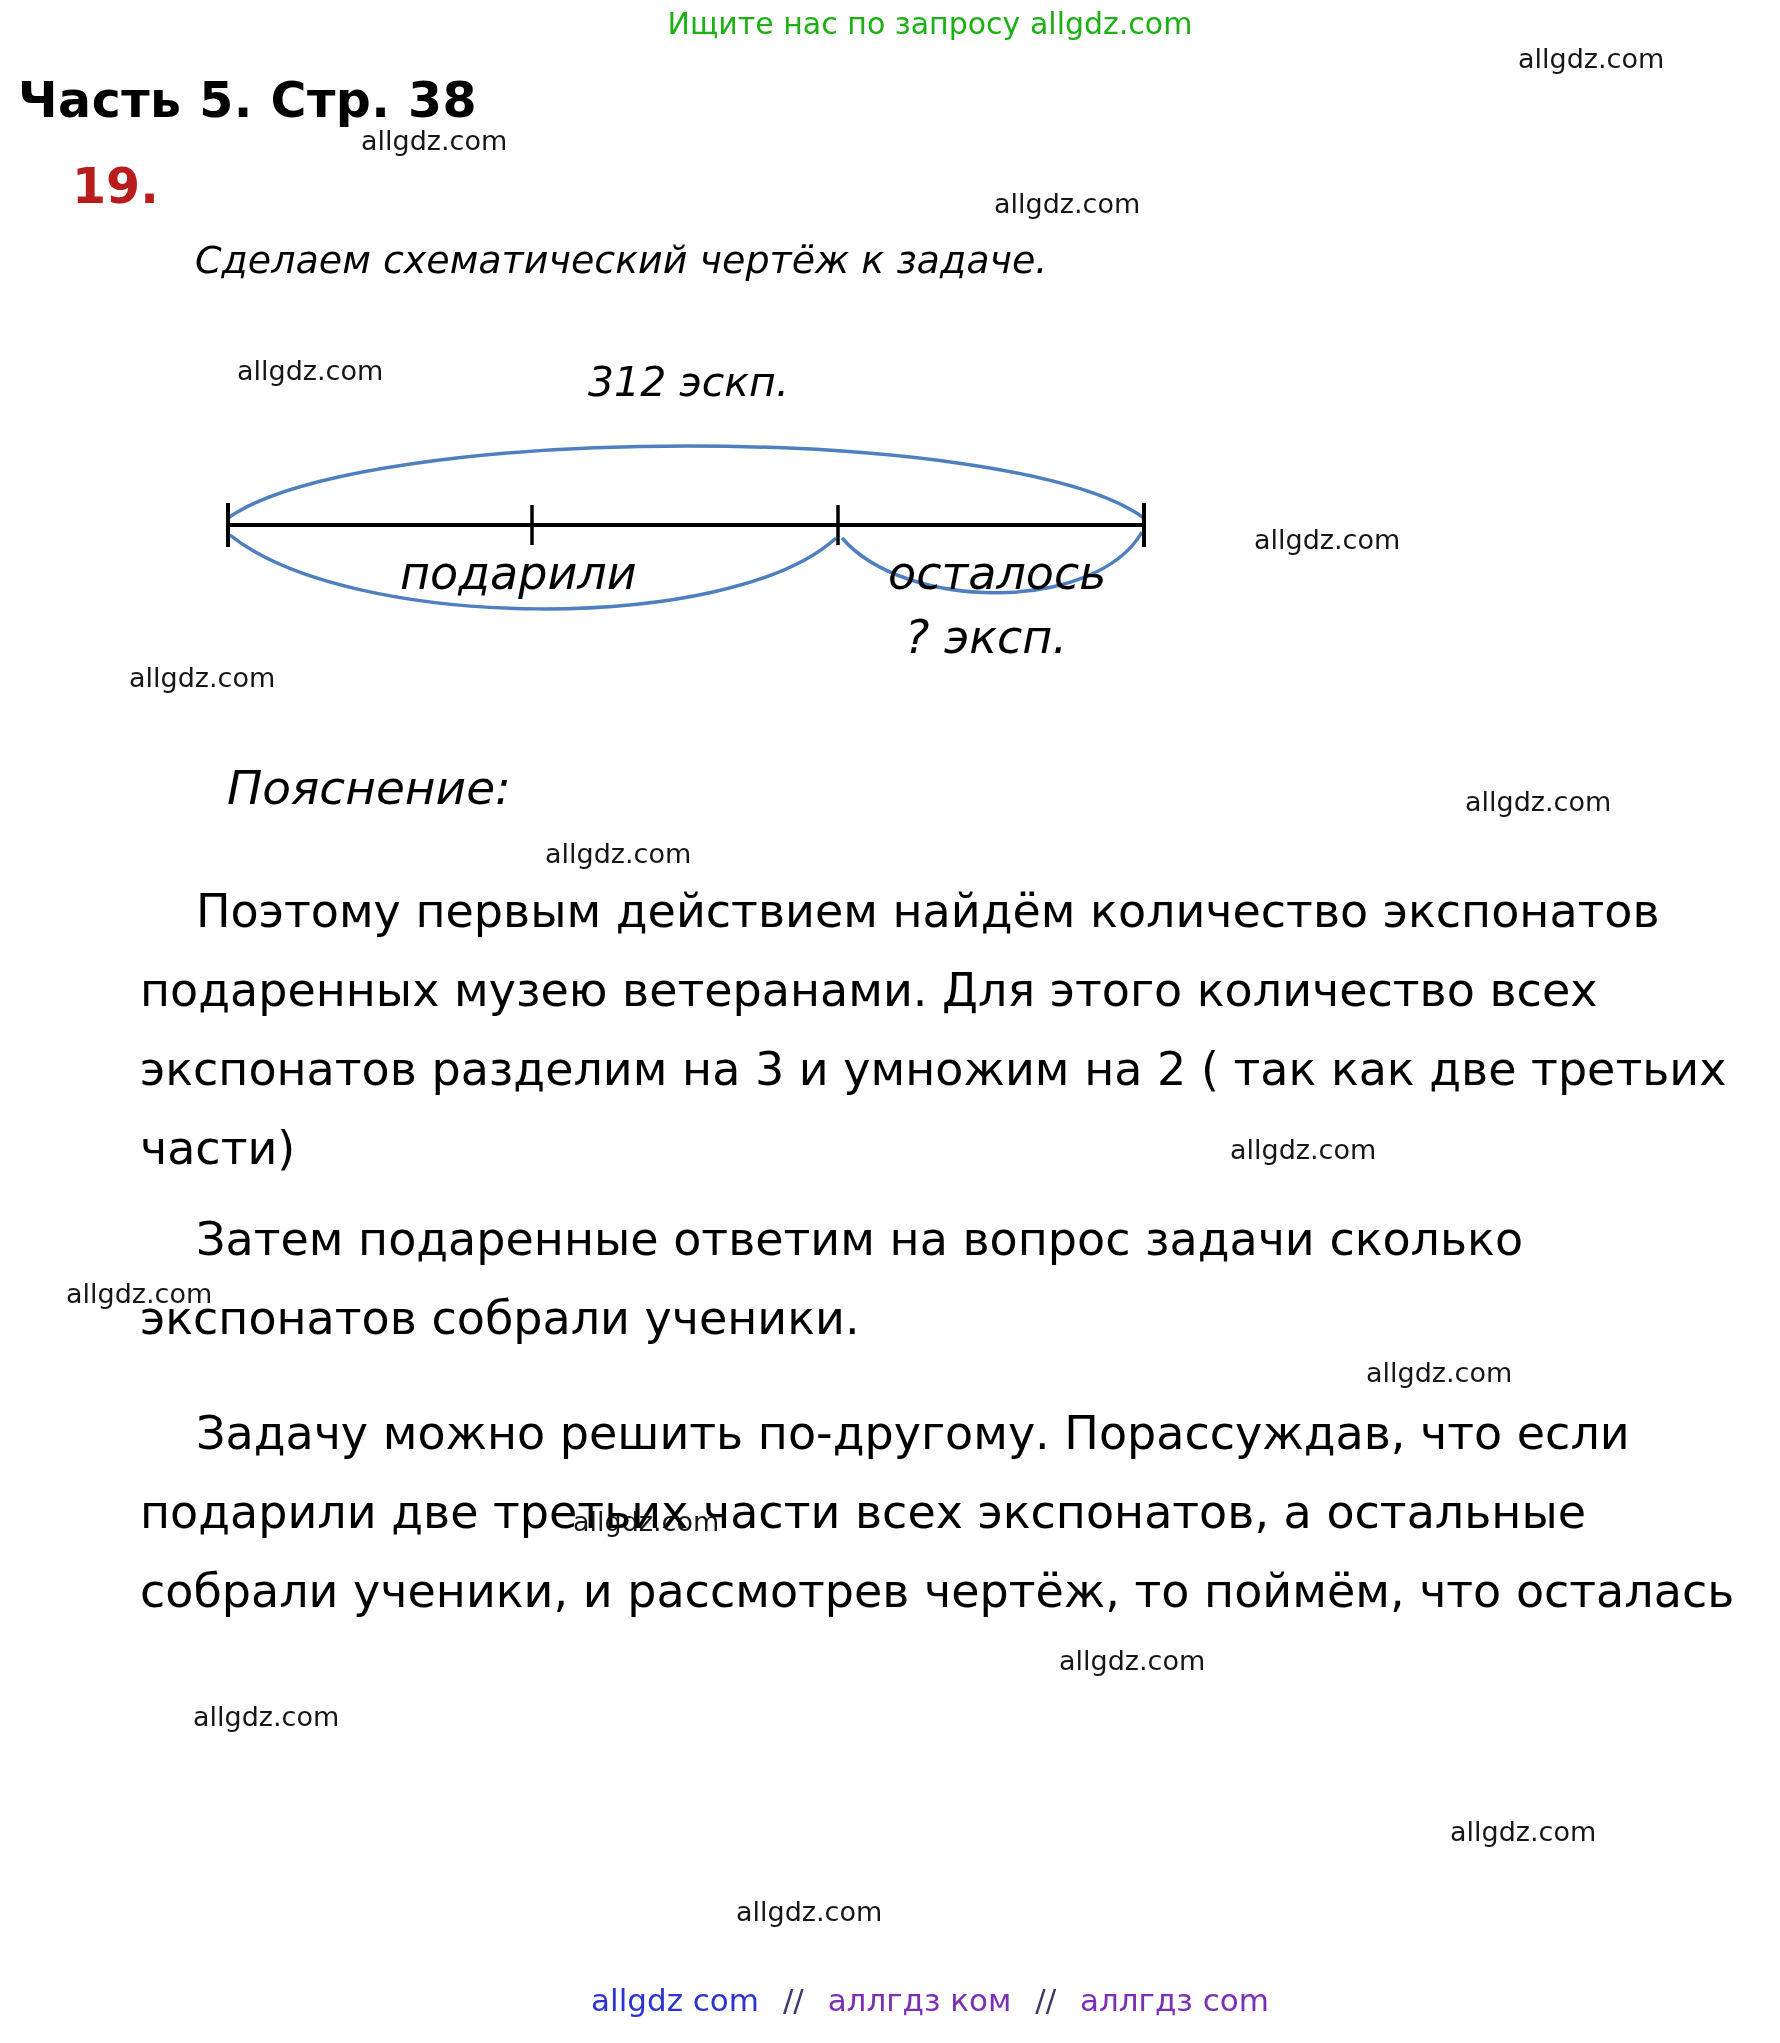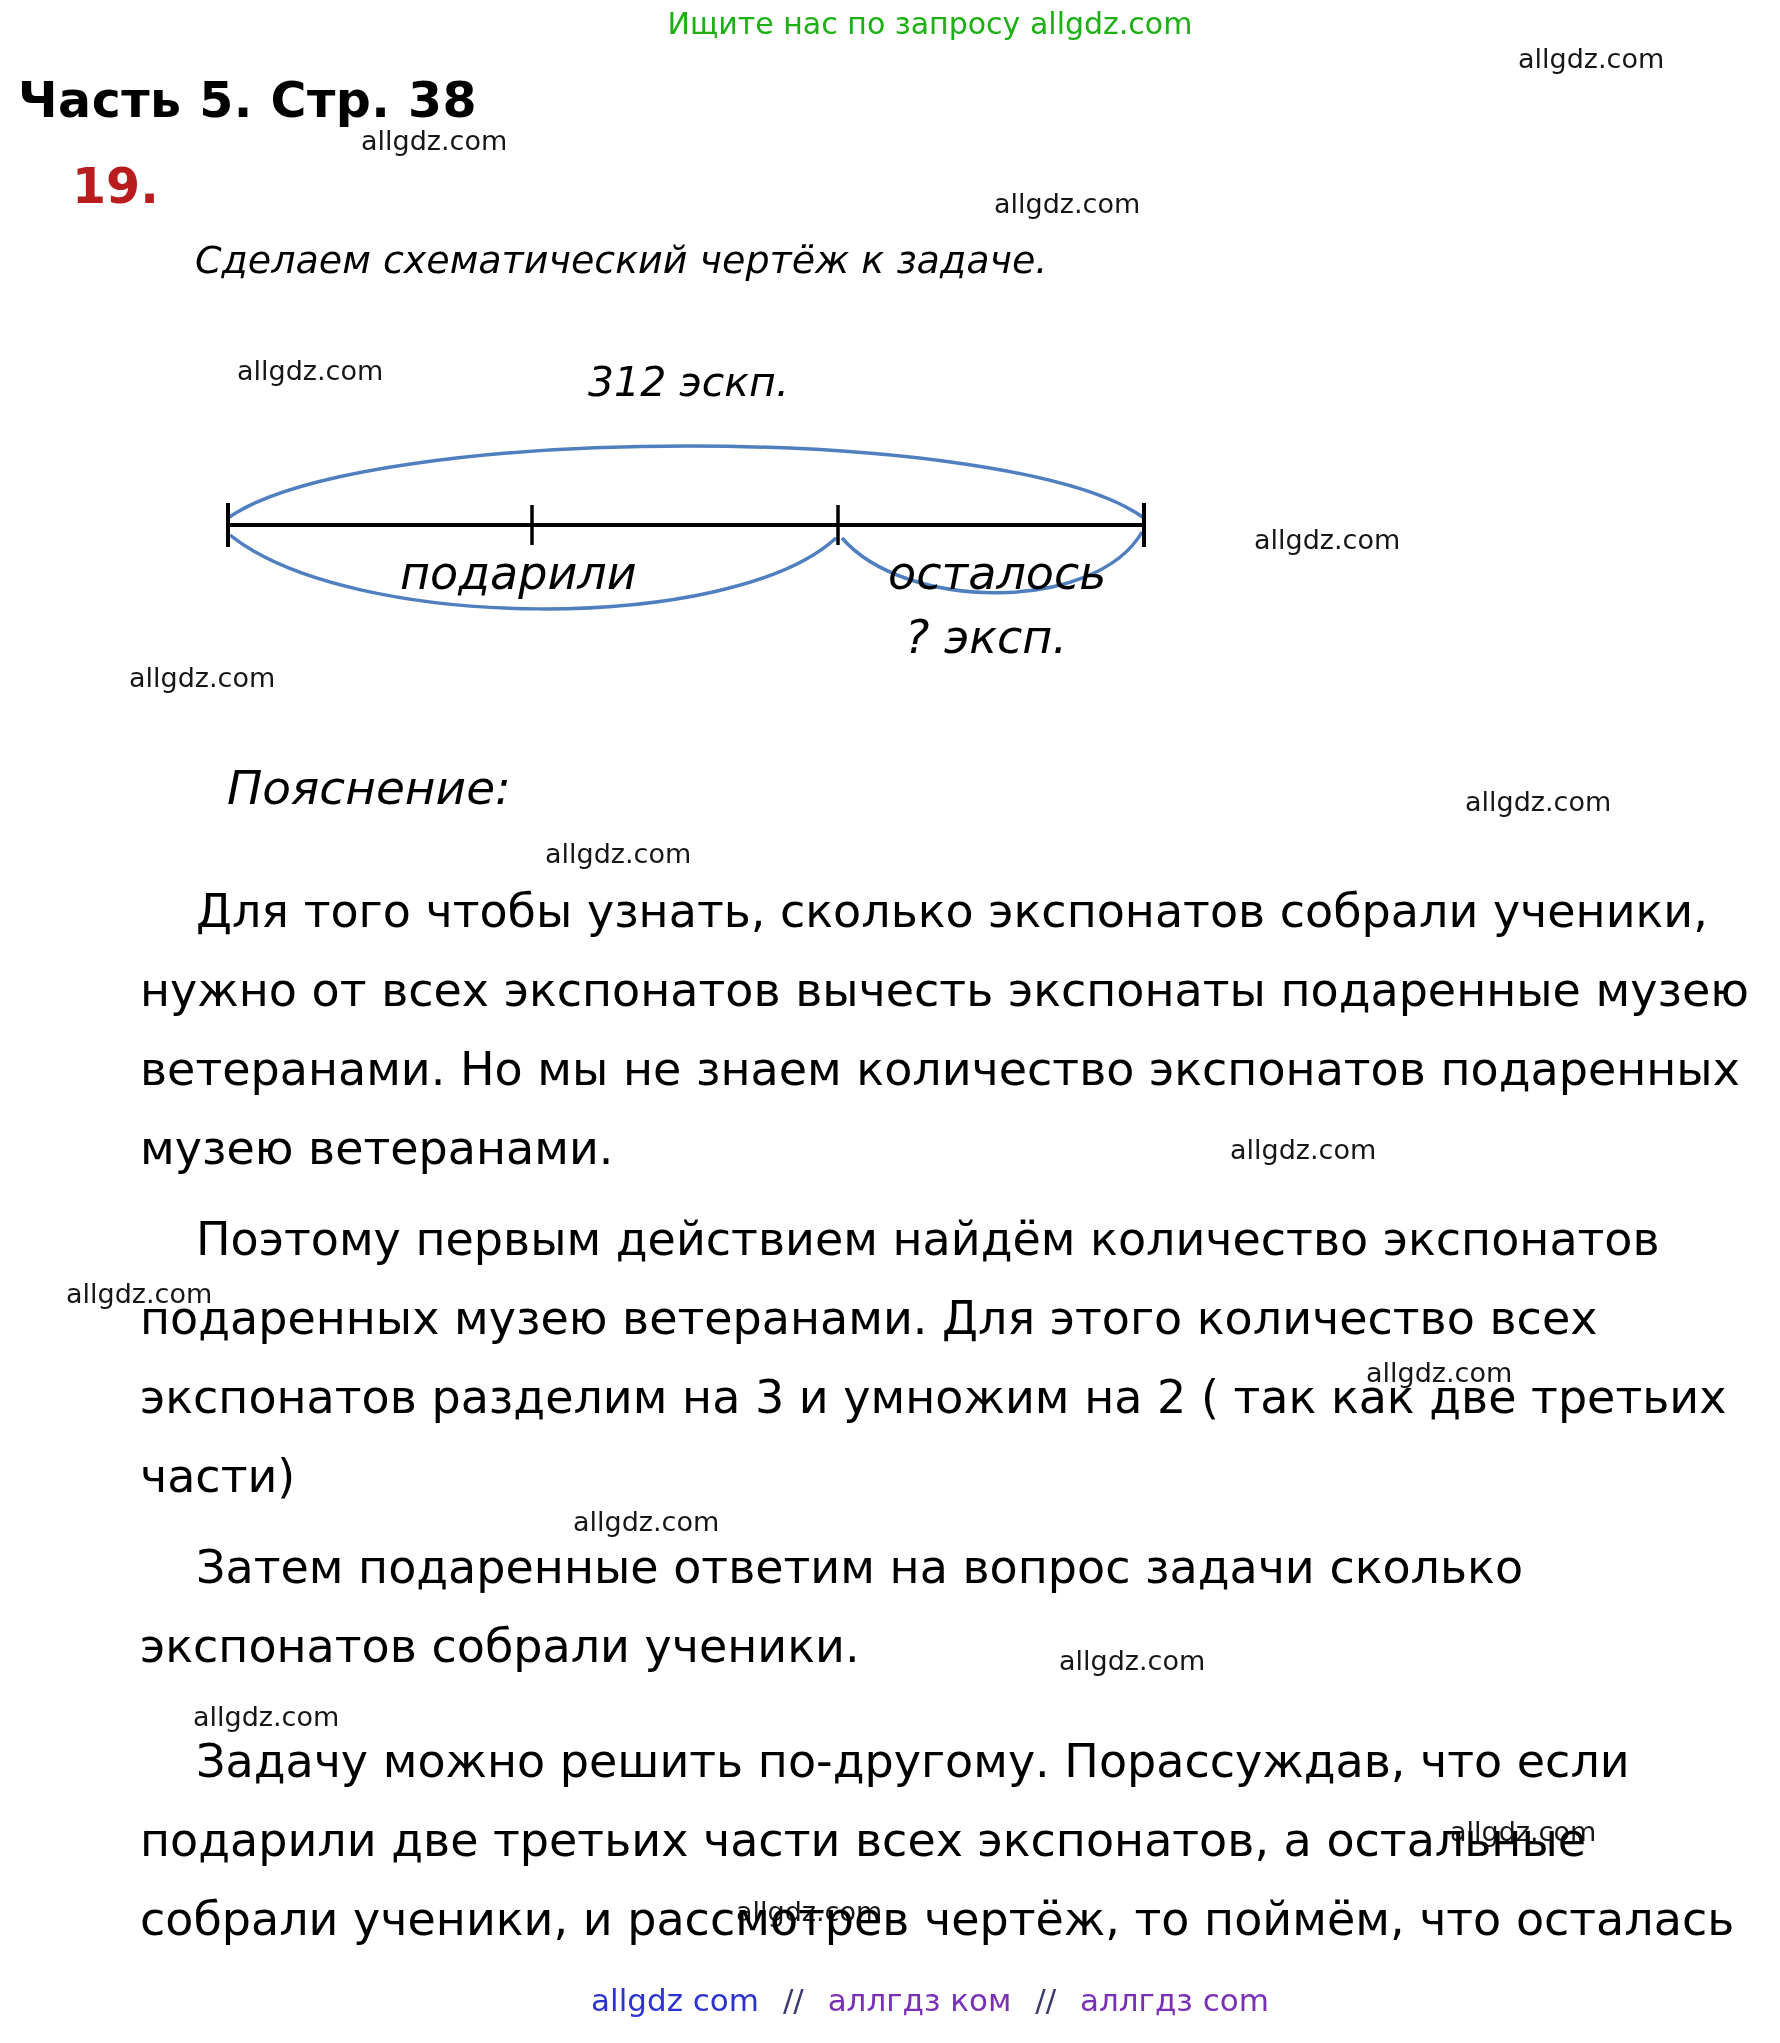--- a/index.html
+++ b/index.html
@@ -99,21 +99,20 @@
   <line x1="944" y1="83" x2="944" y2="127" stroke="#000" stroke-width="4"></line>
 </svg>
 
 <div class="diagram-label lbl-podarili">подарили</div>
 <div class="diagram-label lbl-ostalos">осталось</div>
 <div class="diagram-label lbl-question">? эксп.</div>
 
 <div class="poyasnenie">Пояснение:</div>
 
 <div class="body-text">
-  <p>Для того чтобы узнать, сколько экспонатов собрали ученики, нужно от всех экспонатов вычесть экспонаты подаренные музею ветеранами. Но мы не знаем количество экспонатов подаренных музею ветеранами.</p>
   <p>Поэтому первым действием найдём количество экспонатов подаренных музею ветеранами. Для этого количество всех экспонатов разделим на 3 и умножим на 2 ( так как две третьих части)</p>
   <p>Затем подаренные ответим на вопрос задачи сколько экспонатов собрали ученики.</p>
   <p class="extra-gap">Задачу можно решить по-другому. Порассуждав, что если подарили две третьих части всех экспонатов, а остальные собрали ученики, и рассмотрев чертёж, то поймём, что осталась</p>
 </div>
 
 <div class="footer">
   <span class="f-blue">allgdz com</span>
   <span class="f-sep">//</span>
   <span class="f-purple">аллгдз ком</span>
   <span class="f-sep">//</span>

